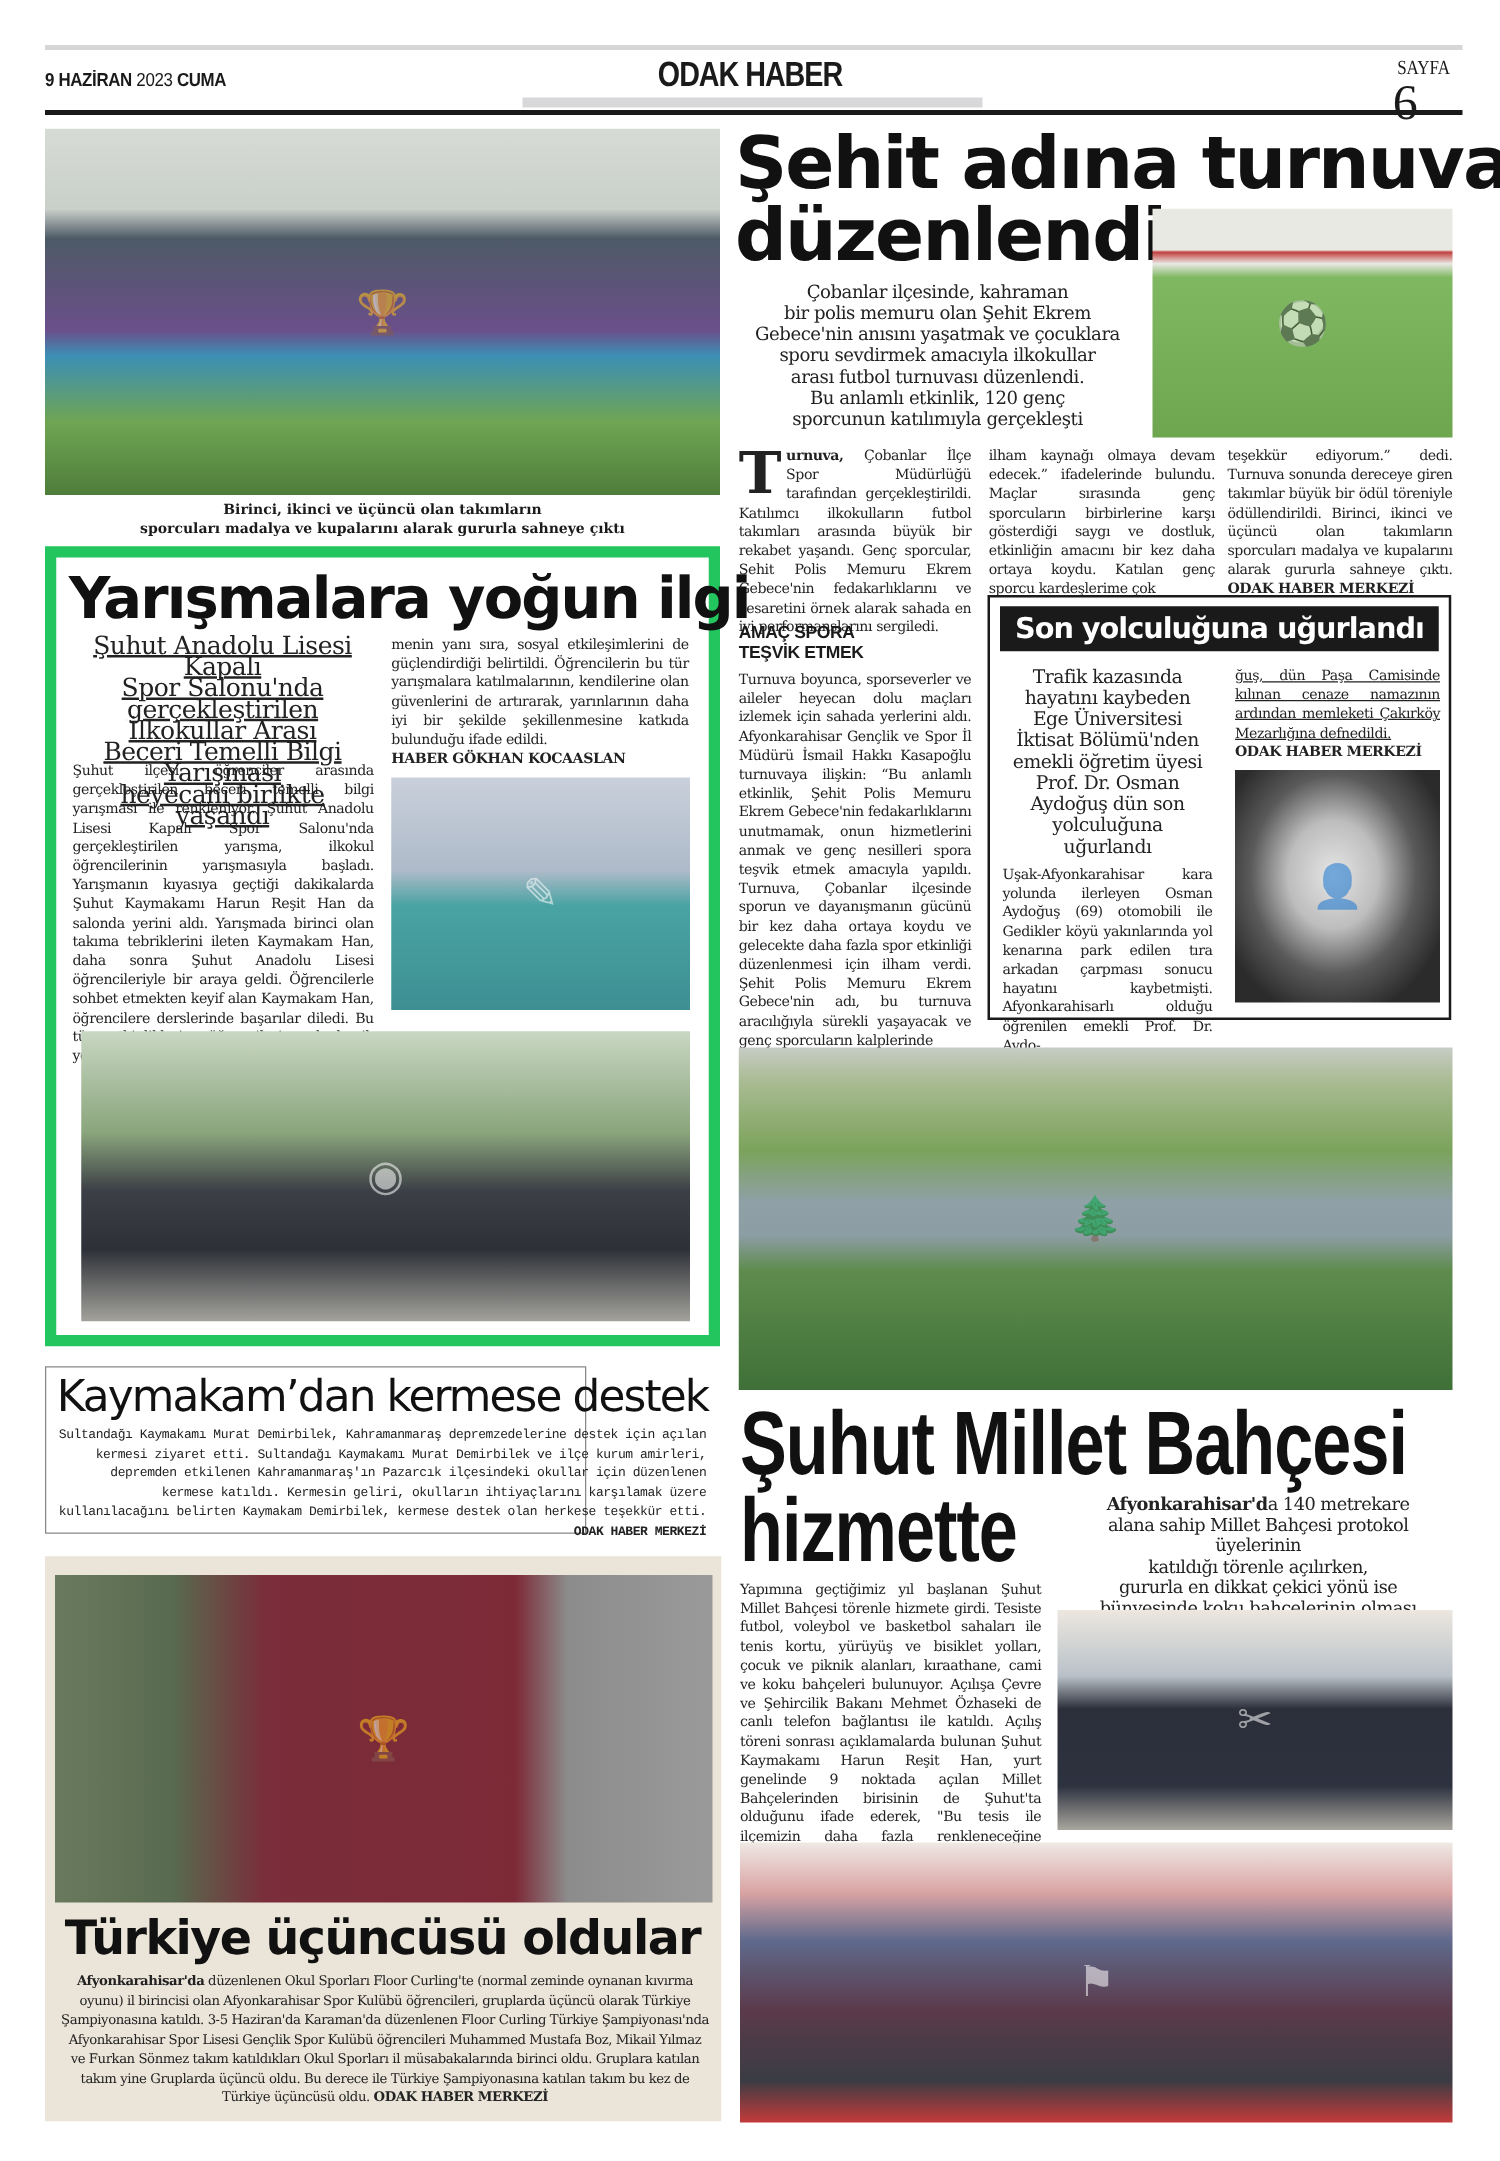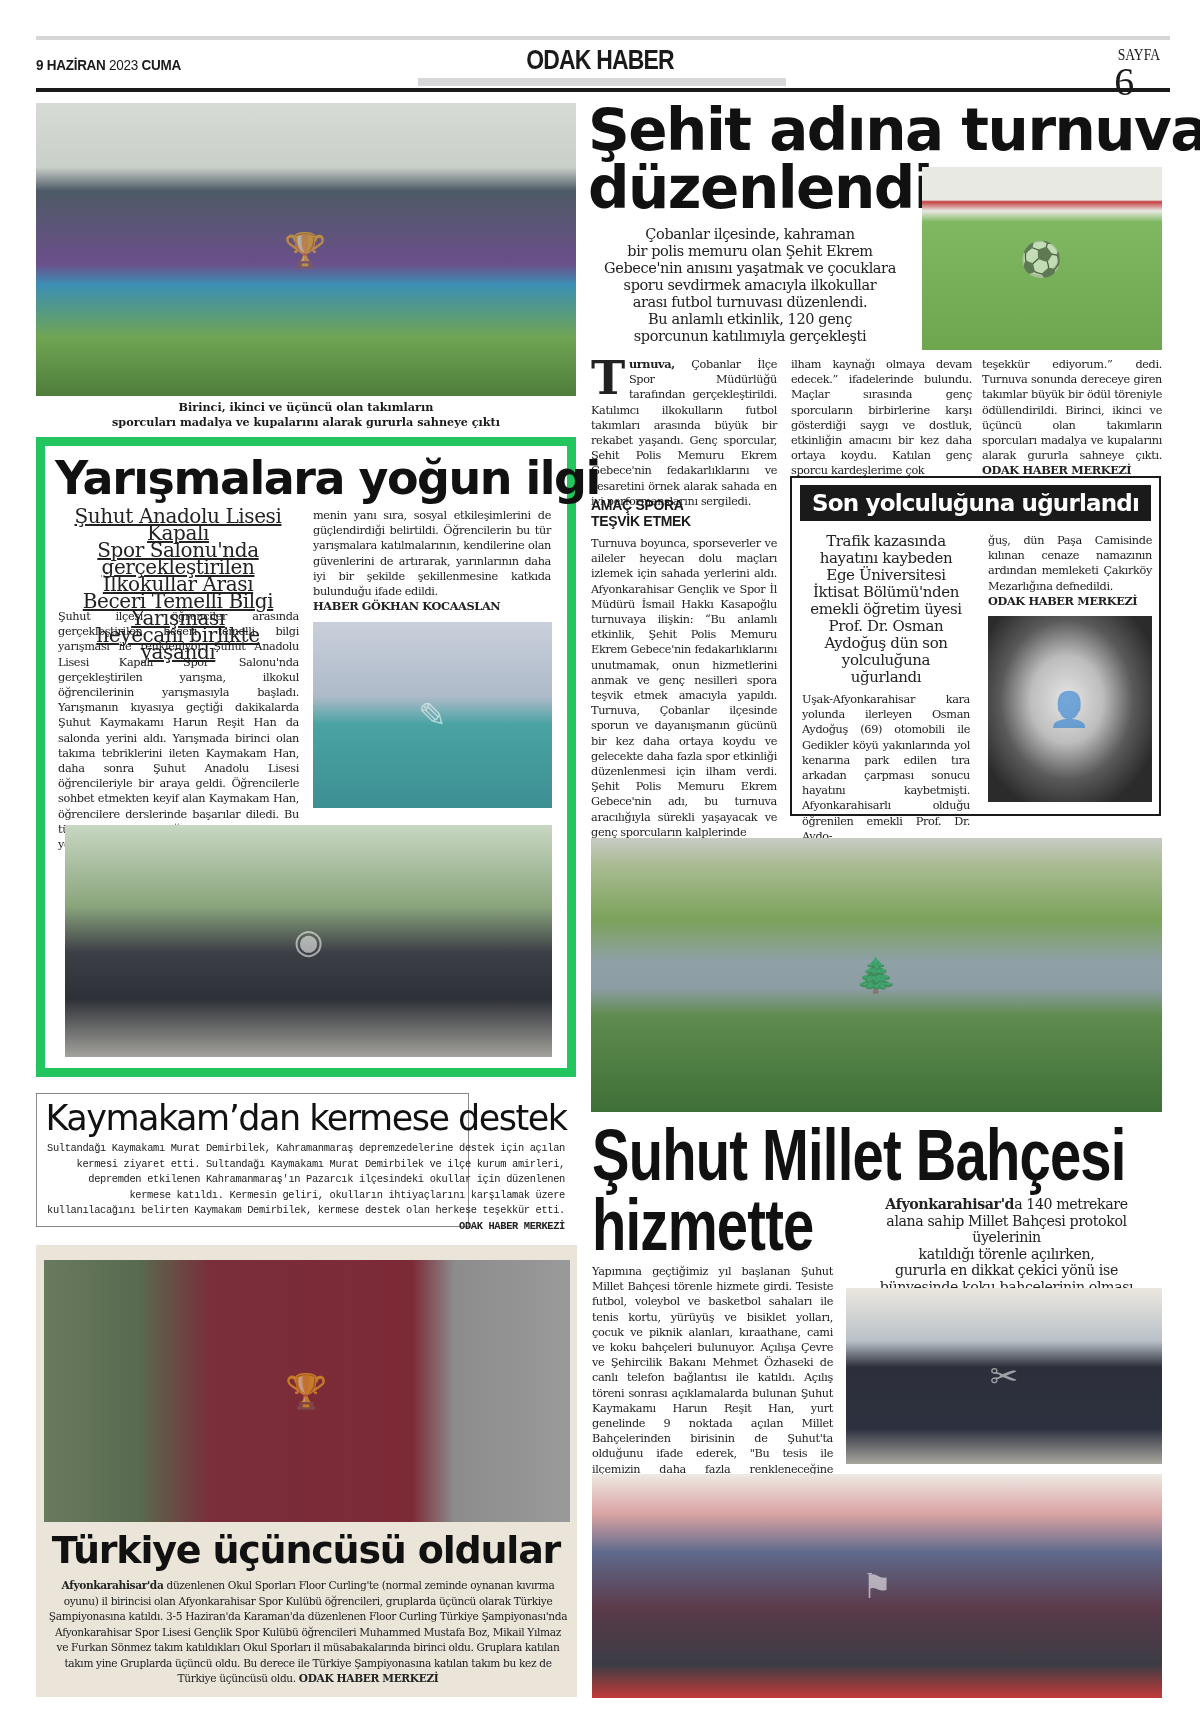--- a/index.html
+++ b/index.html
@@ -137,21 +137,21 @@
       <div>Ege Üniversitesi</div>
       <div>İktisat Bölümü'nden</div>
       <div>emekli öğretim üyesi</div>
       <div>Prof. Dr. Osman</div>
       <div>Aydoğuş dün son</div>
       <div>yolculuğuna</div>
       <div>uğurlandı</div>
     </div>
   <div class="abs obit-title">Son yolculuğuna uğurlandı</div>
   <div class="abs body-text" style="left:10px;top:214px;width:168px;">Uşak-Afyonkarahisar kara yolunda ilerleyen Osman Aydoğuş (69) otomobili ile Gedikler köyü yakınlarında yol kenarına park edilen tıra arkadan çarpması sonucu hayatını kaybetmişti. Afyonkarahisarlı olduğu öğrenilen emekli Prof. Dr. Aydo-</div>
-  <div class="abs body-text" style="left:196px;top:55px;width:164px;">ğuş, dün Paşa Camisinde kılınan cenaze namazının ardından memleketi Çakırköy Mezarlığına defnedildi.</div>
+  <div class="abs body-text" style="left:196px;top:55px;width:164px;text-decoration:underline;">ğuş, dün Paşa Camisinde kılınan cenaze namazının ardından memleketi Çakırköy Mezarlığına defnedildi.</div>
   <div class="abs body-text sig" style="left:196px;top:116px;width:164px;">ODAK HABER MERKEZİ</div>
   <div class="abs photo ph-portrait" style="left:196px;top:138px;width:164px;height:186px;">
     <span class="glyph">👤</span>
   </div>
 </div>
 
 <div class="abs photo ph-park" style="left:591px;top:838px;width:571px;height:274px;">
   <span class="glyph">🌲</span>
 </div>
 

